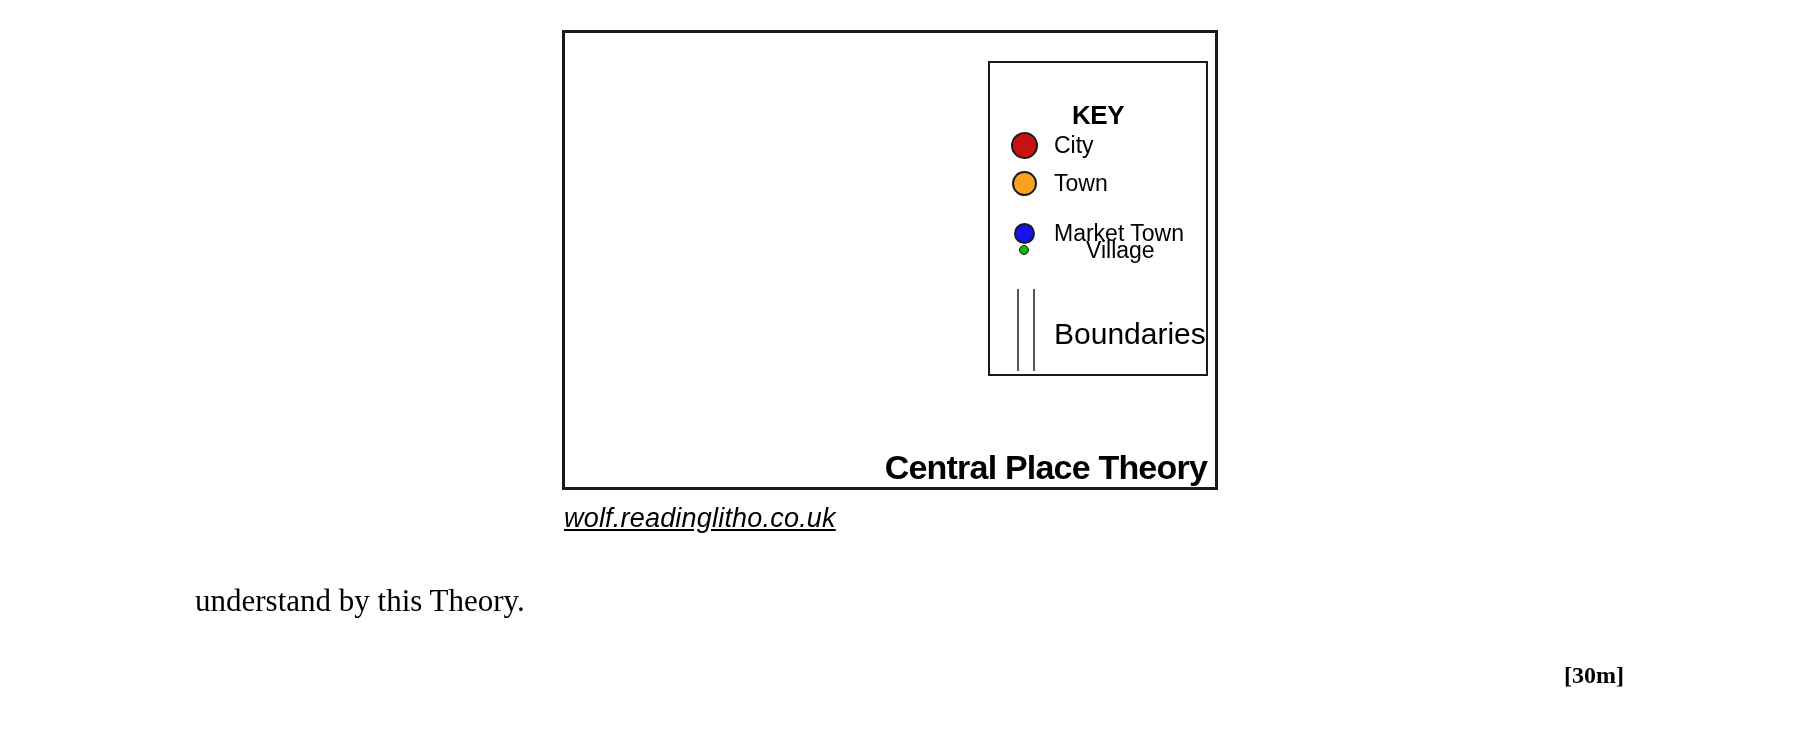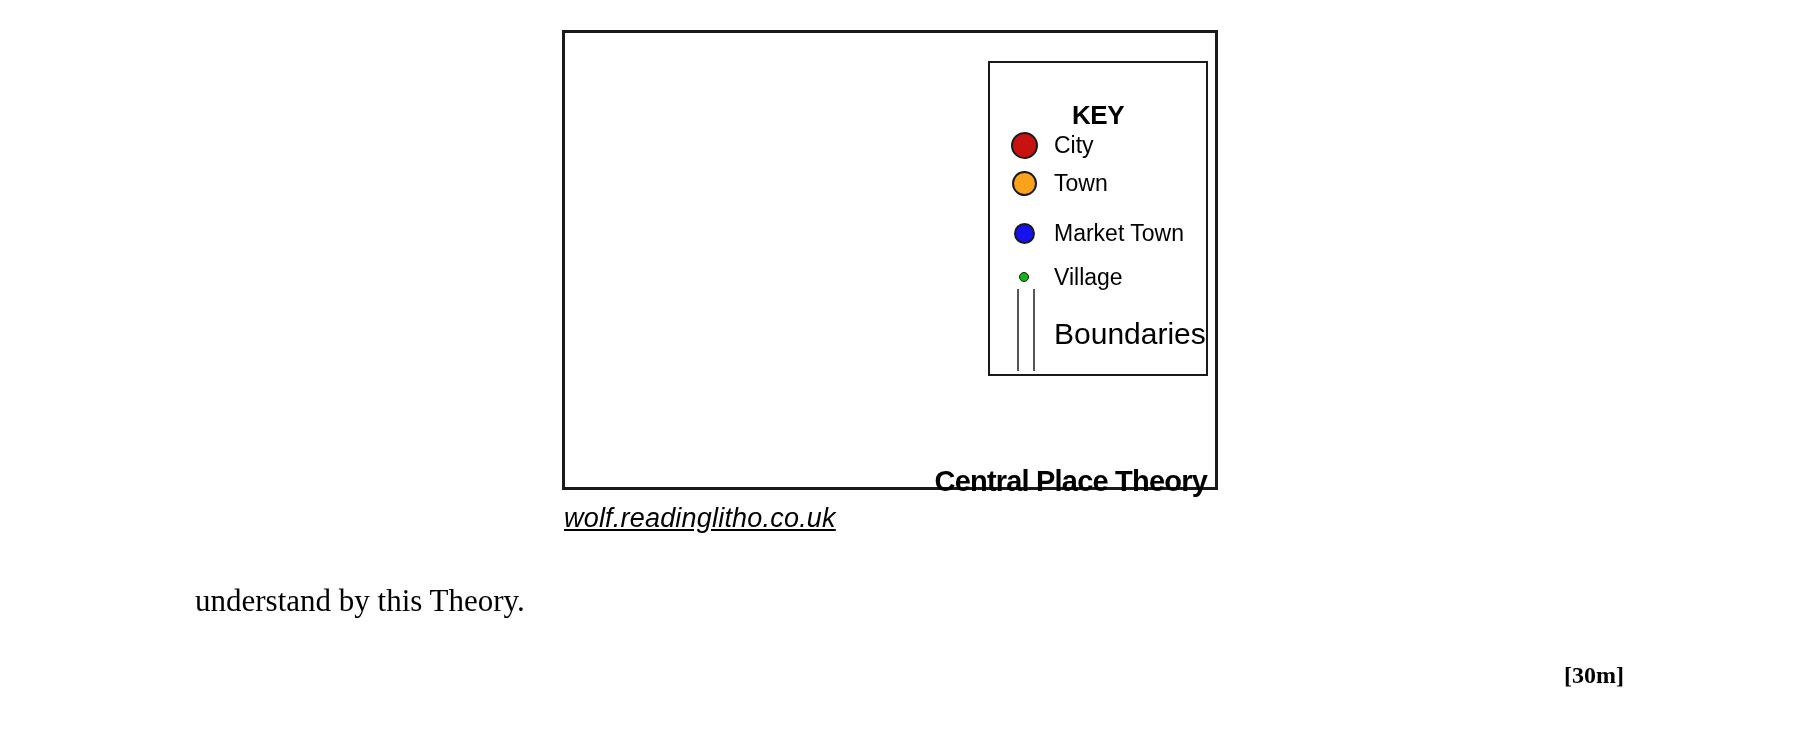--- a/index.html
+++ b/index.html
@@ -17,21 +17,21 @@
   .key-title{position:absolute;left:0;top:10px;width:100%;text-align:center;
              font-size:26px;font-weight:bold;letter-spacing:-0.5px;margin-top:27px;}
   .key-row{position:absolute;left:19px;height:30px;display:flex;align-items:center;justify-content:center;}
   .swatch-slot{width:30px;display:flex;justify-content:center;align-items:center;}
   .key-swatch{border:2px solid #1a1a1a;border-radius:50%;box-sizing:border-box;display:inline-block;}
   .key-label{margin-left:15px;font-size:23px;white-space:nowrap;}
   .bnd-line{position:absolute;width:2px;height:82px;background:#555;}
   .bnd-label{position:absolute;left:64px;top:254px;font-size:30px;}
 
   
-  .cpt-title{position:absolute;right:611px;top:465px;font-size:29px;font-weight:bold;
+  .cpt-title{position:absolute;right:611px;top:448px;font-size:34px;font-weight:bold;
              letter-spacing:-0.8px;white-space:nowrap;}
   .caption{position:absolute;left:564px;top:503px;font-style:italic;font-size:27px;
            letter-spacing:0.2px;text-decoration:underline;}
 
   
   .question{position:absolute;left:195px;top:581px;font-family:"Liberation Serif",serif;
             font-size:31px;line-height:39.5px;}
   .marks{position:absolute;right:194px;top:662px;font-family:"Liberation Serif",serif;
          font-size:24px;font-weight:bold;}
 </style>
@@ -168,21 +168,21 @@
           <span class="key-swatch" style="width: 25px; height: 25px; background: rgb(250, 162, 27);"></span>
         </span>
         <span class="key-label">Town</span>
       </div>
       <div class="key-row" style="top: 144px; margin-top: 11px;">
         <span class="swatch-slot">
           <span class="key-swatch" style="width: 21px; height: 21px; background: rgb(22, 18, 238);"></span>
         </span>
         <span class="key-label">Market Town</span>
       </div>
-      <div class="key-row" style="top: 199px;">
+      <div class="key-row" style="top: 172px; gap: 32px;">
         <span class="swatch-slot">
           <span class="key-swatch" style="width: 10px; height: 10px; background: rgb(18, 180, 18); border-width: 1.5px;"></span>
         </span>
         <span class="key-label">Village</span>
       </div>
     </div>
   <span class="bnd-line" style="left:27px;top:226px;"></span>
   <span class="bnd-line" style="left:43px;top:226px;"></span>
   <div class="bnd-label">Boundaries</div>
 </div>

